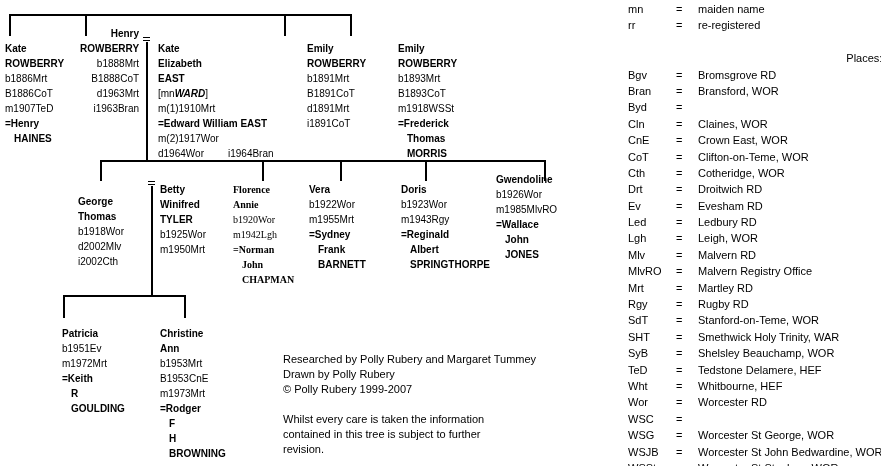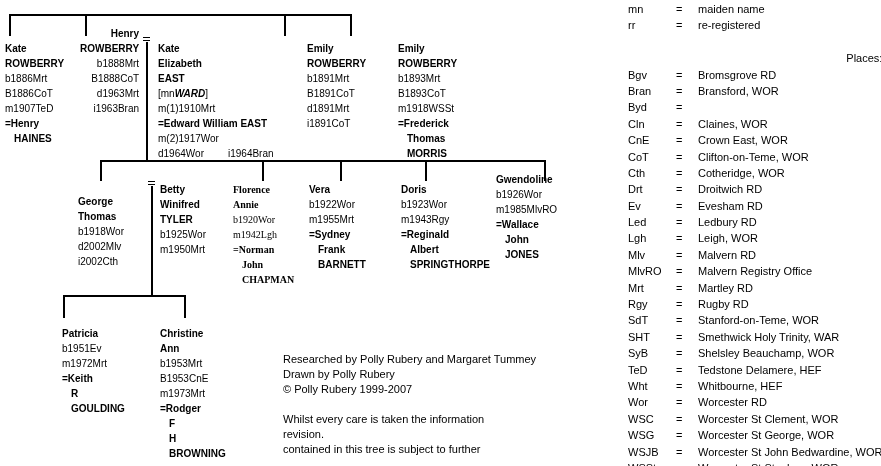--- a/index.html
+++ b/index.html
@@ -239,22 +239,22 @@
     <span class="ln b ind">H</span>
     <span class="ln b ind">BROWNING</span>
   </div>
 
   <div class="notes" style="left:283px; top:338px;margin-top:14px;">
     <span class="ln">Researched by Polly Rubery and Margaret Tummey</span>
     <span class="ln">Drawn by Polly Rubery</span>
     <span class="ln">© Polly Rubery 1999-2007</span>
     <span class="gap"></span>
     <span class="ln">Whilst every care is taken the information</span>
+    <span class="ln">contained in this tree is subject to further</span>
     <span class="ln">revision.</span>
-    <span class="ln">contained in this tree is subject to further</span>
   </div>
 
   <div class="legend" style="left:628px; top:1px;">
     <div class="legend-row">
       <span class="abbr">mn</span>
       <span class="eq">=</span>
       <span class="desc">maiden name</span>
     </div>
     <div class="legend-row">
       <span class="abbr">rr</span>
@@ -364,21 +364,20 @@
       <span class="desc">Whitbourne, HEF</span>
     </div>
     <div class="legend-row">
       <span class="abbr">Wor</span>
       <span class="eq">=</span>
       <span class="desc">Worcester RD</span>
     </div>
     <div class="legend-row">
       <span class="abbr">WSC</span>
       <span class="eq">=</span>
-      <span class="desc">Worcester St Clement, WOR</span>
     </div>
     <div class="legend-row">
       <span class="abbr">WSG</span>
       <span class="eq">=</span>
       <span class="desc">Worcester St George, WOR</span>
     </div>
     <div class="legend-row">
       <span class="abbr">WSJB</span>
       <span class="eq">=</span>
       <span class="desc">Worcester St John Bedwardine, WOR</span>

